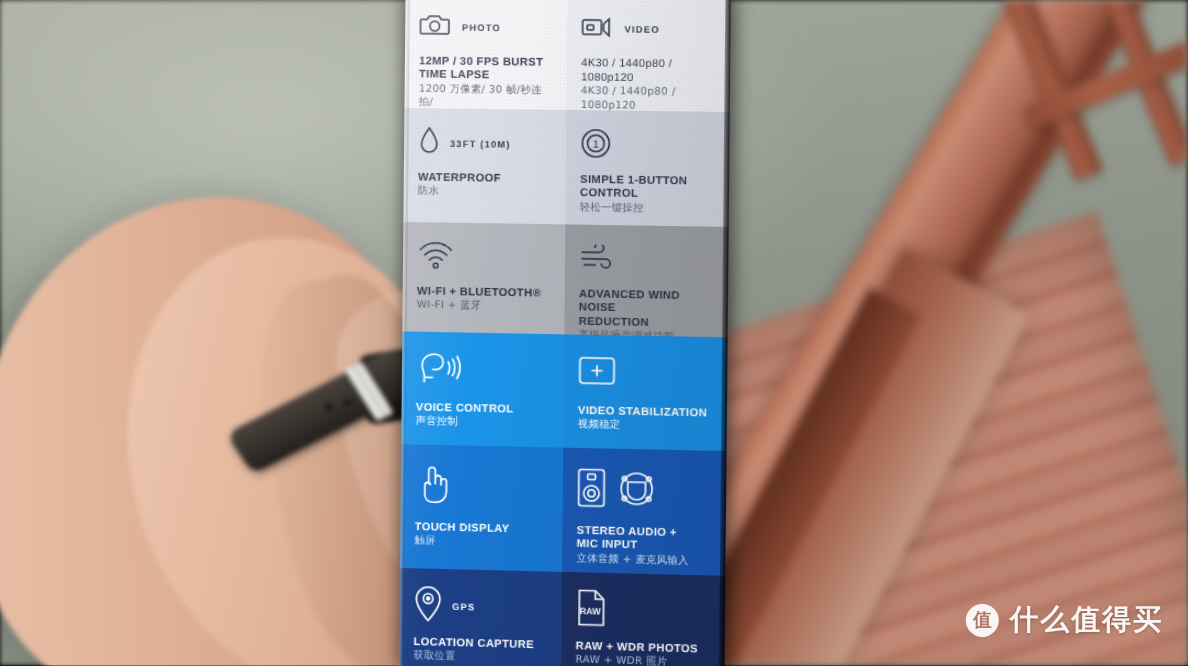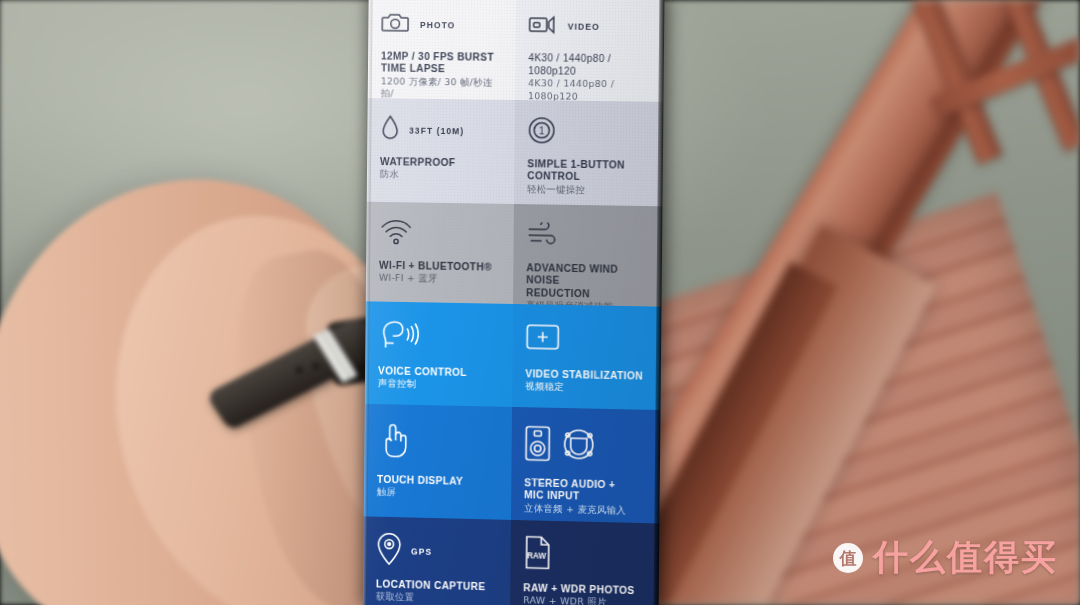--- a/index.html
+++ b/index.html
@@ -253,21 +253,21 @@
     display:flex;align-items:center;gap:10px;
     opacity:.93;
   }
   .wm-badge{
     width:30px;height:30px;border-radius:50%;
     background:#fff;color:#b4786f;
     font-size:17px;font-weight:700;line-height:30px;text-align:center;
     font-family:"DejaVu Sans","Liberation Sans",sans-serif;
   }
   .wm-text{
-    color:#fca5a5;font-size:35px;font-weight:700;letter-spacing:2px;
+    color:#ffffff;font-size:26px;font-weight:700;letter-spacing:2px;
     font-family:"DejaVu Sans","Liberation Sans",sans-serif;
     text-shadow:0 1px 3px rgba(0,0,0,.25);
   }
 
   
   .bgblur{filter:blur(2.6px);}
   .bgblur-strong{filter:blur(4.2px);}
 </style>
 </head>
 <body>

